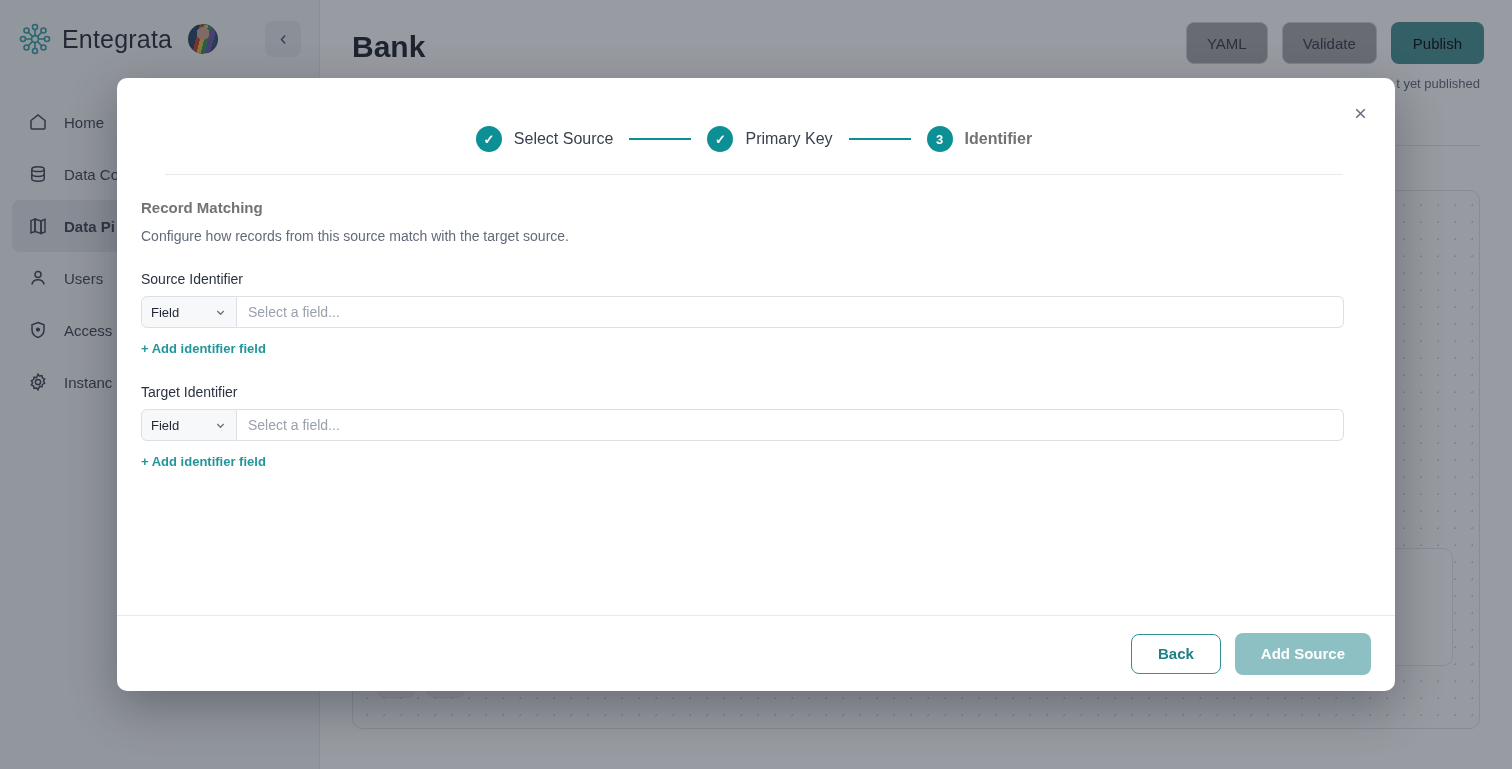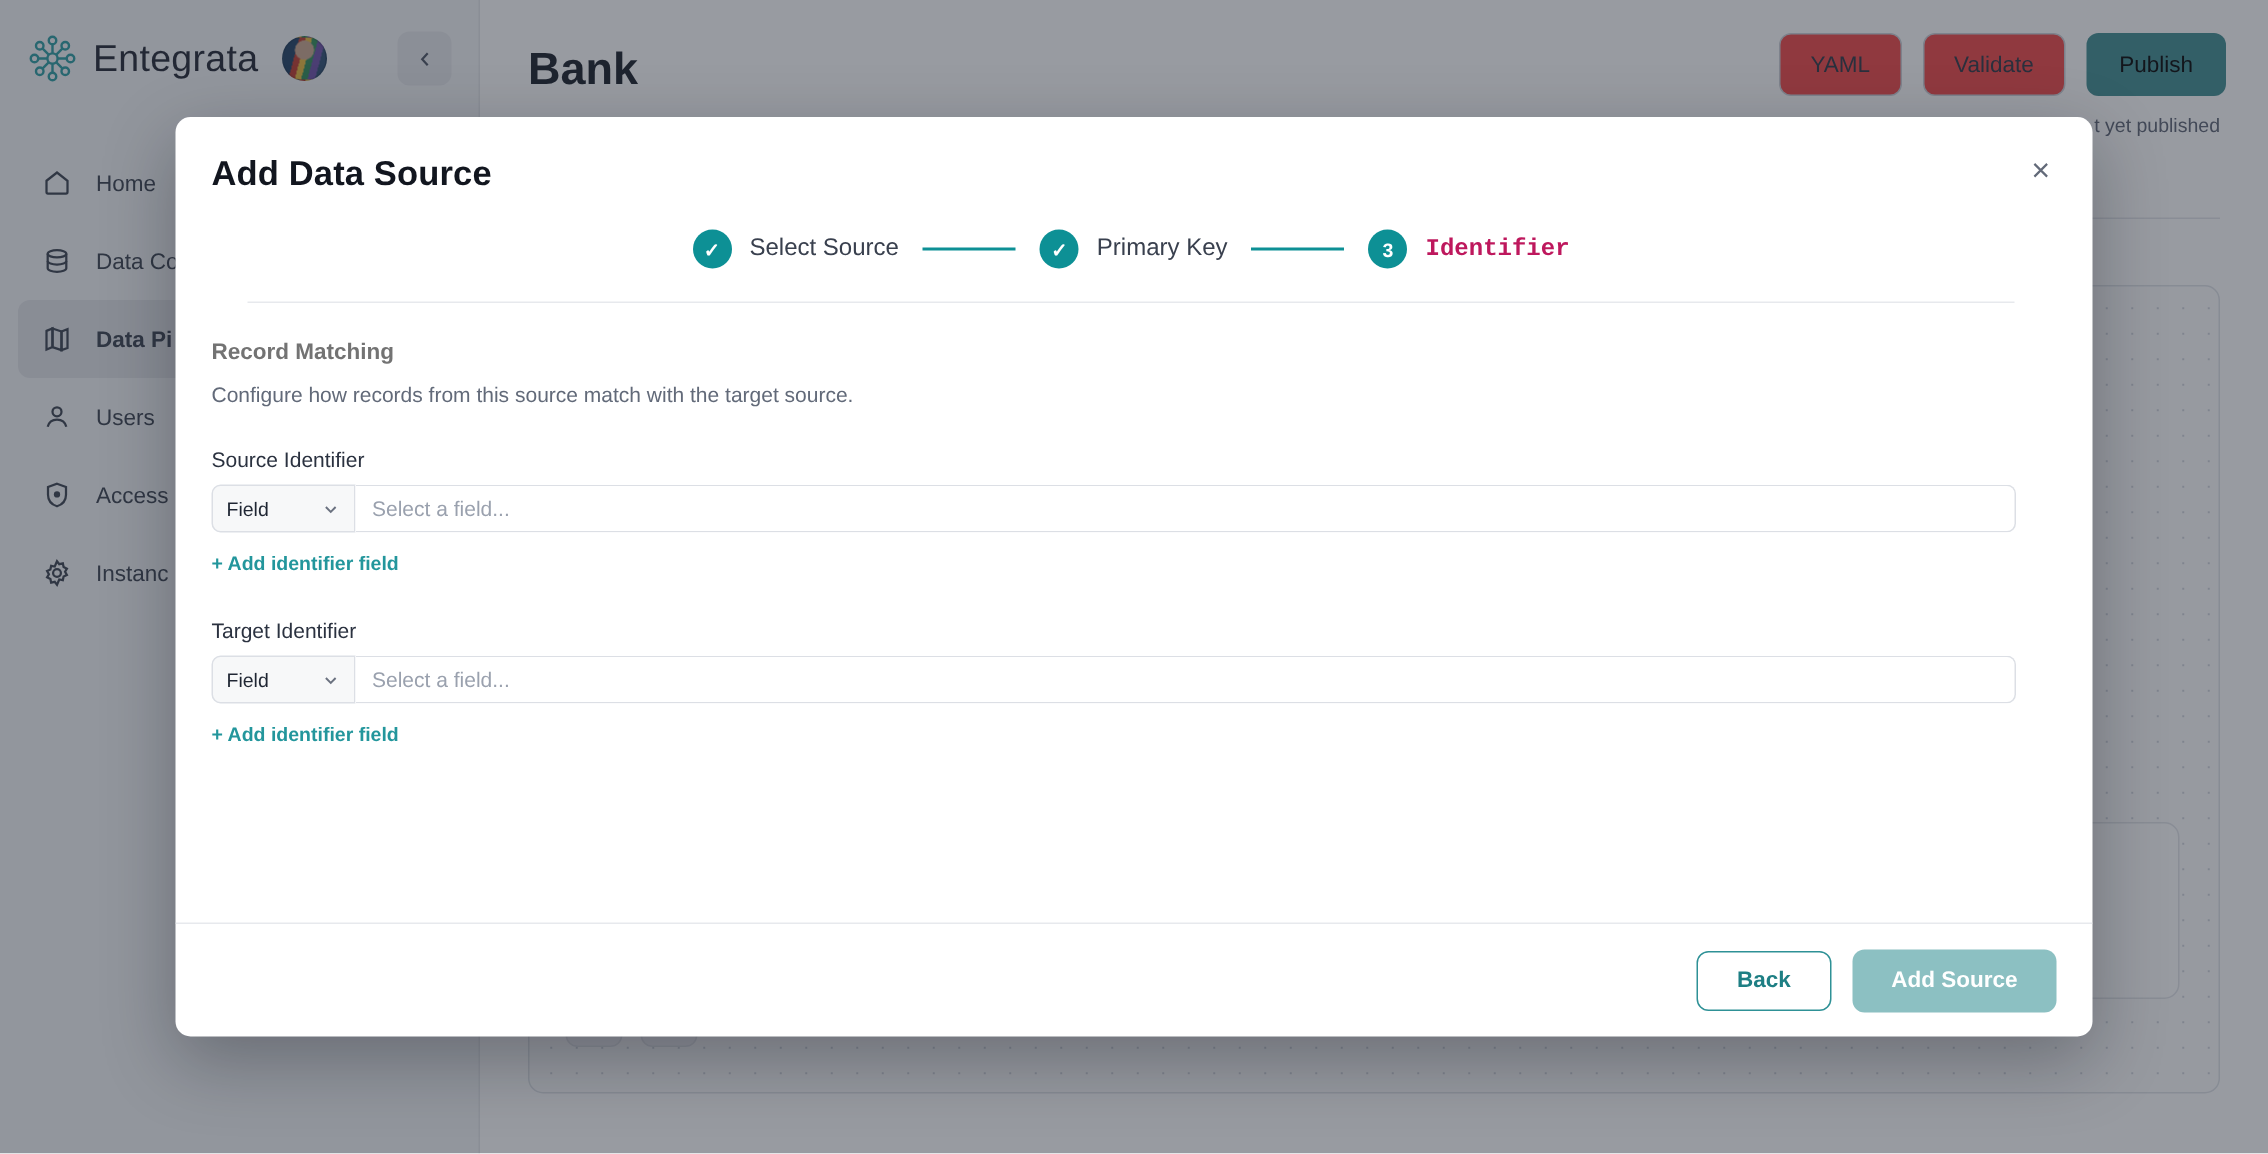--- a/index.html
+++ b/index.html
@@ -41,21 +41,21 @@
   }
   .nav-item.active { background: #e2e4e9; font-weight: bold; }
   .nav-ic { width: 20px; height: 20px; flex: 0 0 20px; color: #39404e; }
 
   .content { position: absolute; left: 320px; top: 0; right: 0; bottom: 0; background: #ffffff; }
   .page-head { display: flex; align-items: flex-end; padding: 22px 28px 0 32px; }
   .page-title { font-size: 30px; font-weight: bold; color: #161b26; }
   .head-actions { margin-left: auto; display: flex; align-items: center; gap: 14px; }
   .btn-o {
     height: 42px; min-width: 78px; padding: 0 20px; border-radius: 8px;
-    border: 1px solid #ccd0d7; background: #ef4444; color: #2c3240; font-size: 15px;
+    border: 1px solid #ccd0d7; background: #a3a3a3; color: #2c3240; font-size: 15px;
     display: flex; align-items: center; justify-content: center;
   }
   .btn-primary {
     height: 42px; padding: 0 22px; border-radius: 8px; border: none;
     background: #3f8c90; color: #000000; font-size: 15px;
     display: flex; align-items: center; justify-content: center;
   }
   .pub-note { position: absolute; right: 32px; top: 76px; font-size: 13px; color: #5c6373; }
   .hr-line { position: absolute; left: 32px; right: 32px; top: 145px; height: 1px; background: #e3e5ea; }
 
@@ -103,21 +103,21 @@
     display: flex; align-items: center; justify-content: center; color: #636a79;
   }
   .stepper { display: flex; align-items: center; justify-content: center; gap: 0; margin-top: 24px; }
   .step { display: flex; align-items: center; gap: 12px; }
   .step-dot {
     width: 26px; height: 26px; border-radius: 50%; background: #0d9095; color: #fff;
     display: flex; align-items: center; justify-content: center;
     font-size: 13px; font-weight: bold;
   }
   .step-label { font-size: 16px; color: #39404e; }
-  .step.current .step-label { font-weight: bold; color: #be185d; font-family: Liberation Mono, monospace; }
+  .step.current .step-label { font-weight: bold; color: #737373; }
   .step-line { width: 62px; height: 2px; background: #0d9095; margin: 0 16px; }
   .modal-div { height: 1px; background: #e7e9ed; margin: 22px 24px 0 24px; }
 
   .modal-body { flex: 1; padding: 24px 24px 0 24px; overflow: hidden; }
   .sec-title { font-size: 15px; font-weight: bold; color: #737373; }
   .sec-sub { font-size: 14px; color: #626a79; margin-top: 12px; }
   .field-label { font-size: 14px; color: #2b3240; margin-top: 27px; margin-bottom: 9px; }
   .field-row { display: flex; height: 32px; width: 1203px; }
   .sel {
     width: 96px; border: 1px solid #dcdfe5; border-right: 1px solid #dcdfe5;
@@ -271,21 +271,20 @@
         </div>
       </div>
     </div>
   </div>
 
   <div class="dim"></div>
 
   <div class="modal">
 
     <div class="modal-head">
-      <div class="modal-title">Add Data Source</div>
       <span class="modal-close">
         <svg viewBox="0 0 20 20" width="17" height="17" fill="none" stroke="currentColor" stroke-width="1.7">
           <path d="M5 5l10 10M15 5L5 15"></path>
         </svg>
       </span>
 
       <div class="stepper">
         <span class="step">
           <span class="step-dot">✓</span>
           <span class="step-label">Select Source</span>

